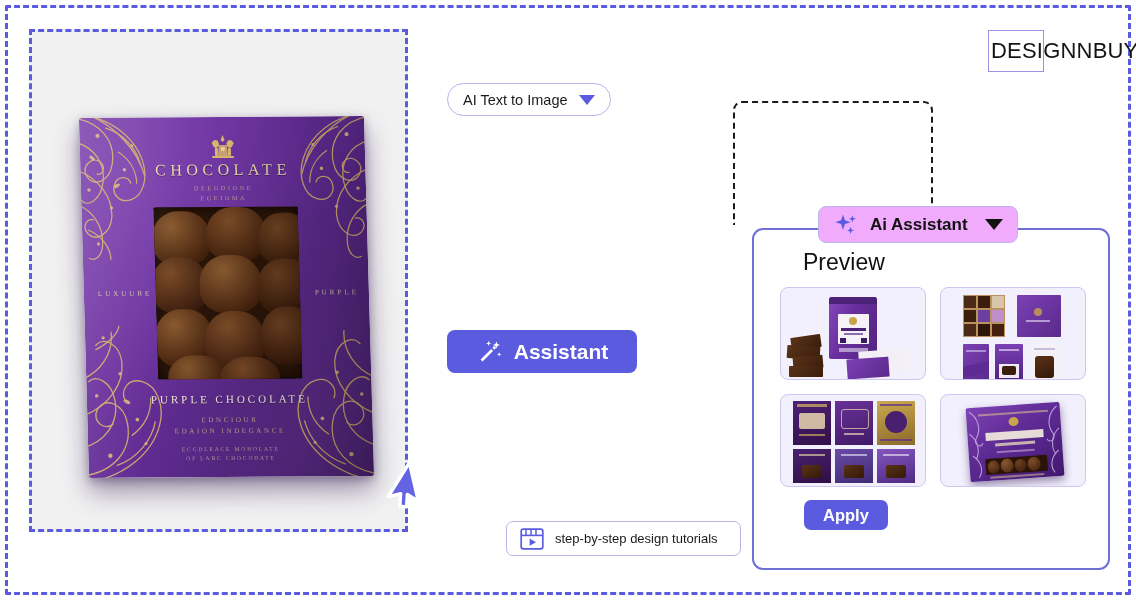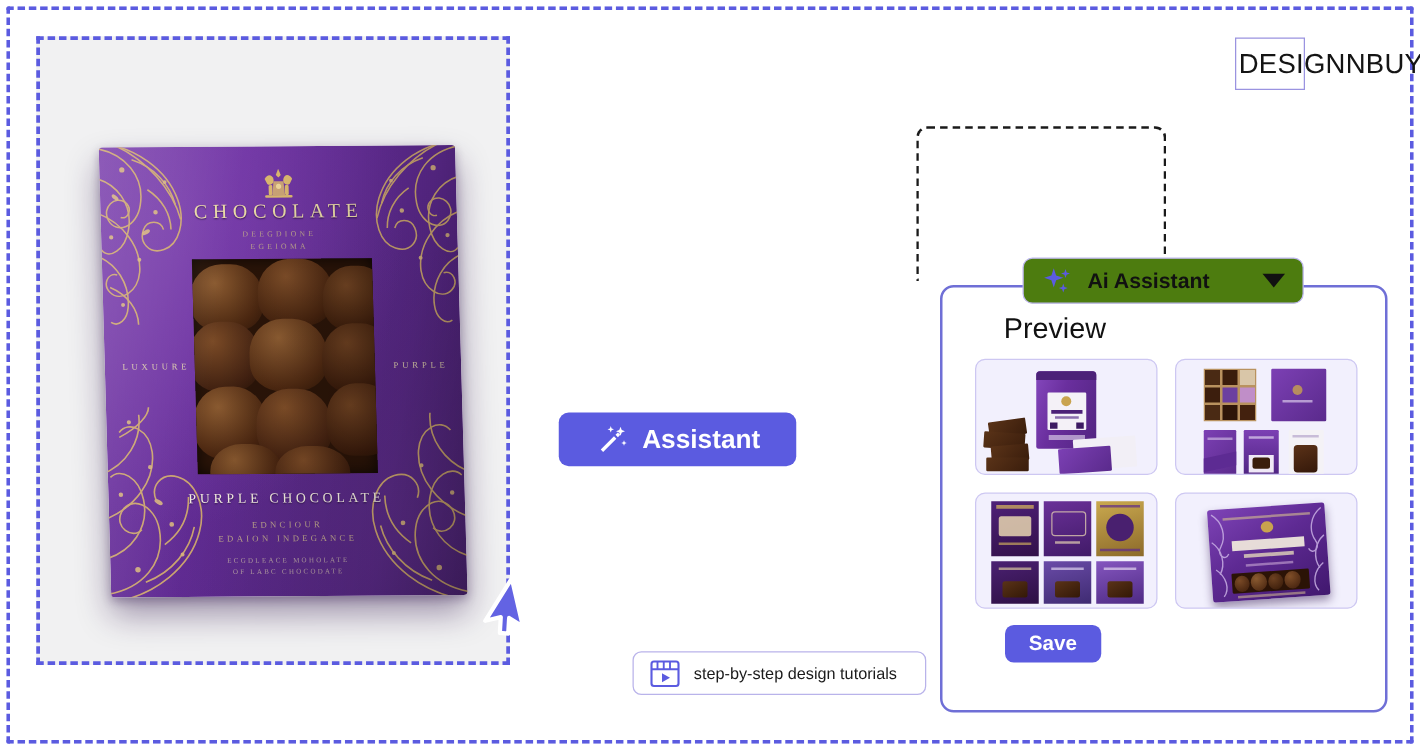--- a/index.html
+++ b/index.html
@@ -131,22 +131,22 @@
 
   
   .connector{
     position:absolute;left:733px;top:101px;width:200px;height:124px;
     border:2px dashed #1a1a1a;border-bottom:none;
     border-radius:9px 9px 0 0;box-sizing:border-box;
   }
 
   
   .ai-pill{
-    position:absolute;left:818px;top:206px;width:225px;height:37px;
-    background:#4d7c0f;border:1px solid #bdb6ee;border-radius:8px;
+    position:absolute;left:818px;top:206px;width:200px;height:37px;
+    background:#f0abfc;border:1px solid #bdb6ee;border-radius:8px;
     display:flex;align-items:center;gap:11px;padding:0 14px;box-sizing:border-box;
     font-size:17px;font-weight:bold;color:#111;z-index:6;
   }
   .ai-caret{width:0;height:0;border-left:9px solid transparent;border-right:9px solid transparent;border-top:11px solid #111;margin-left:auto;}
 
   
   .preview{
     position:absolute;left:752px;top:228px;width:358px;height:342px;
     background:#fff;border:2px solid #6f6fd6;border-radius:11px;
     box-sizing:border-box;z-index:5;
@@ -323,20 +323,24 @@
       </div>
     </div>
   </div>
 
   <svg class="cursor" viewBox="0 0 56 56">
     <g transform="rotate(32 28 28)">
       <path d="M16 8 L16 48 L25 39 L31 50 L37 47 L31 36 L44 36 Z" fill="#6363e3" stroke="#ffffff" stroke-width="3.4" stroke-linejoin="round"></path>
     </g>
   </svg>
 
+  <div class="pill" id="mode-select">
+    <span>AI Text to Image</span>
+    <span class="caret"></span>
+  </div>
 
 
   <div class="generate">
     <svg width="27" height="27" viewBox="0 0 27 27">
       <g fill="#ffffff">
         <path d="M4.6 21.6 L15.2 11 L17.1 12.9 L6.5 23.5 Z"></path>
         <path d="M16.4 9.8 L18.3 7.9 L20.2 9.8 L18.3 11.7 Z"></path>
         <path d="M20.4 3.4 L21.4 6 L24 7 L21.4 8 L20.4 10.6 L19.4 8 L16.8 7 L19.4 6 Z"></path>
         <path d="M12.6 2.8 L13.3 4.7 L15.2 5.4 L13.3 6.1 L12.6 8 L11.9 6.1 L10 5.4 L11.9 4.7 Z"></path>
         <path d="M23.2 14.2 L23.8 15.8 L25.4 16.4 L23.8 17 L23.2 18.6 L22.6 17 L21 16.4 L22.6 15.8 Z"></path>
@@ -478,21 +482,21 @@
               <path d="M3 4 C12 10 14 22 9 30 C5 36 12 42 15 36"></path>
               <path d="M2 26 C10 32 12 44 7 52"></path>
               <path d="M4 48 C12 54 14 64 9 70"></path>
             </g>
           </svg>
         </div>
       </div>
     </div>
 
     <div class="actions">
-      <button class="act-btn">Save</button>
+      <button class="act-btn">Apply</button>
     </div>
   </div>
 
   <div class="logo">
     <div class="logo-sq"></div>
     <div class="logo-txt">DESIGNNBUY</div>
   </div>
 
 </div>
 

